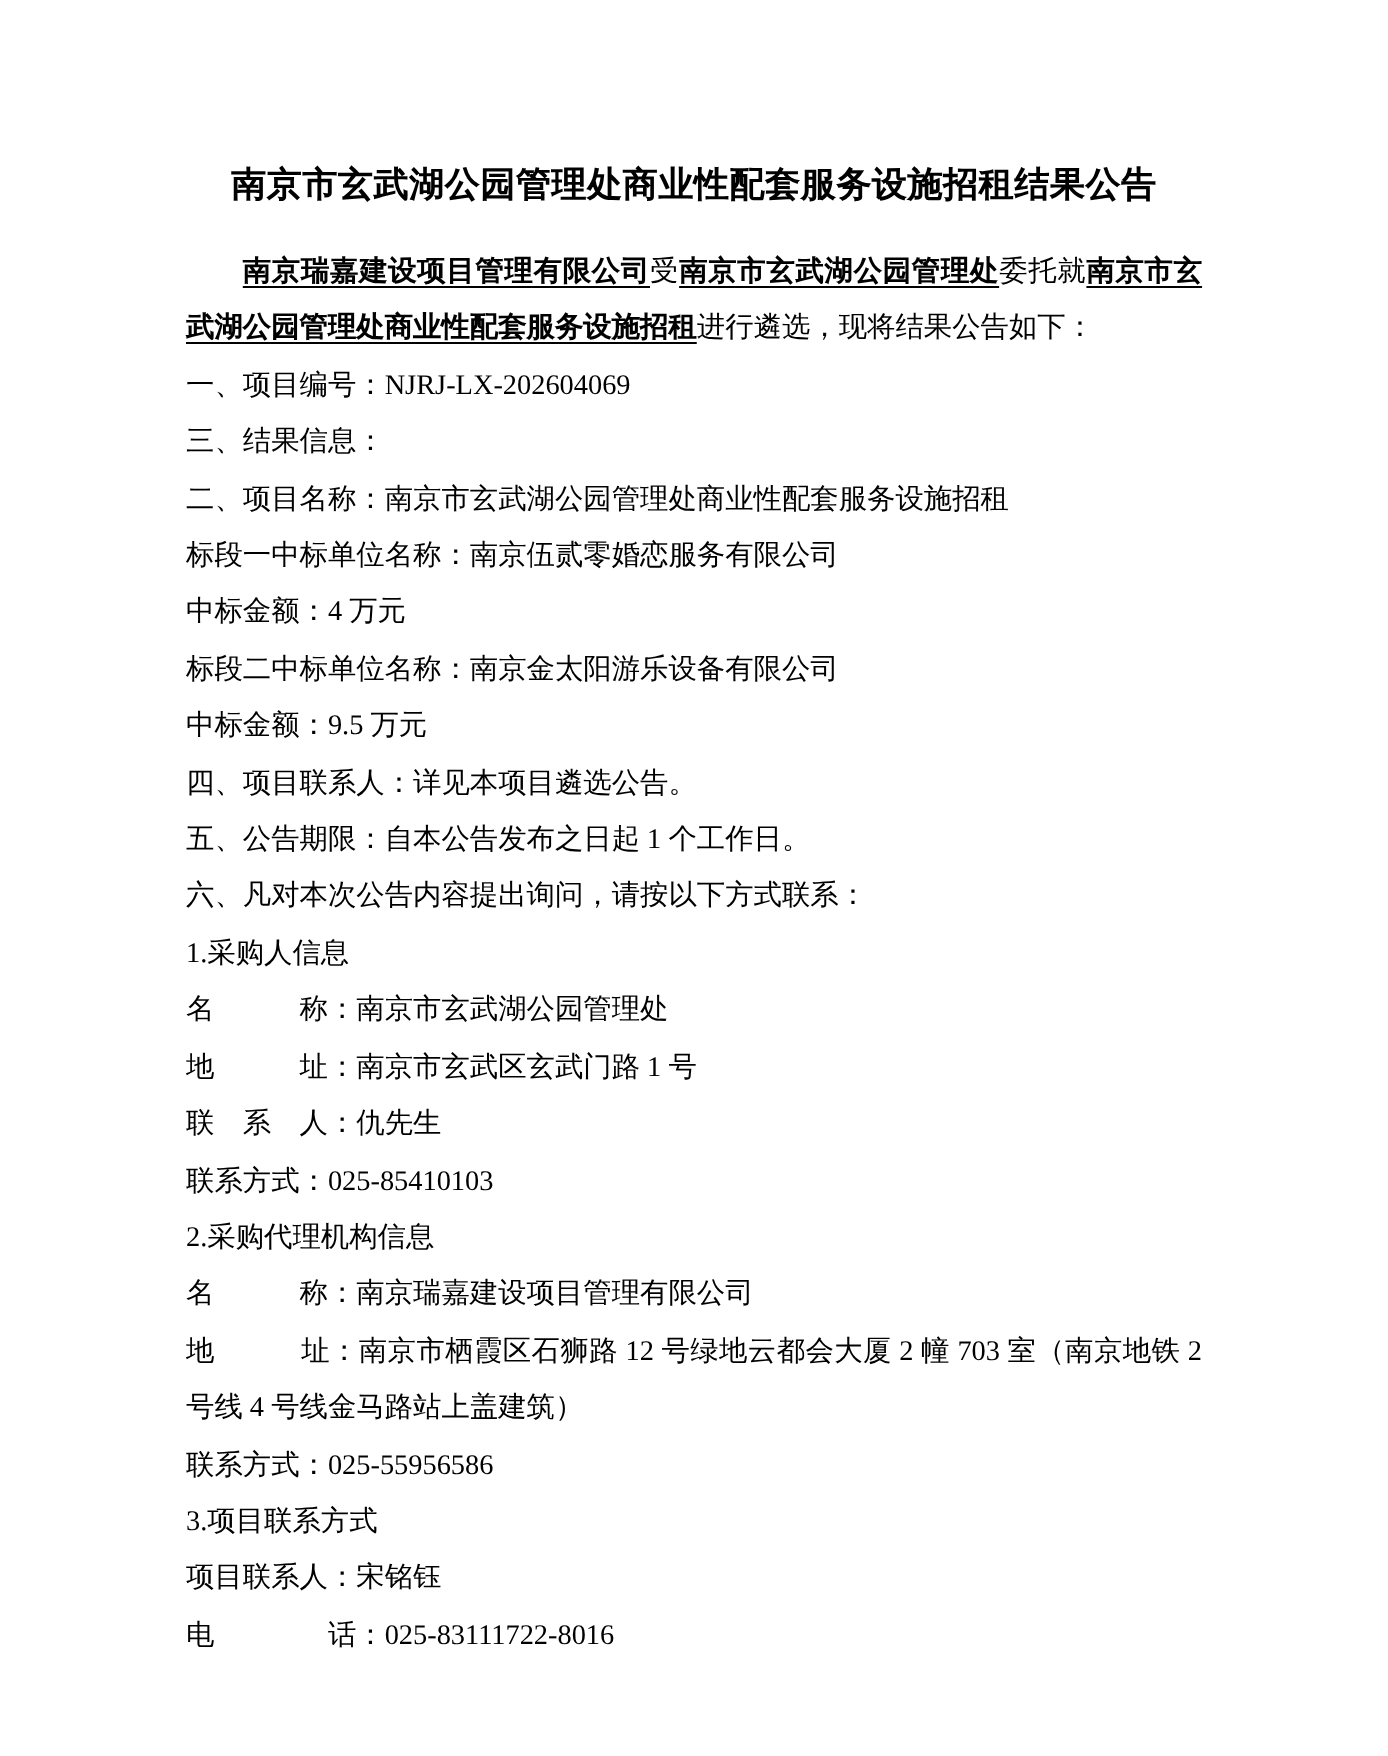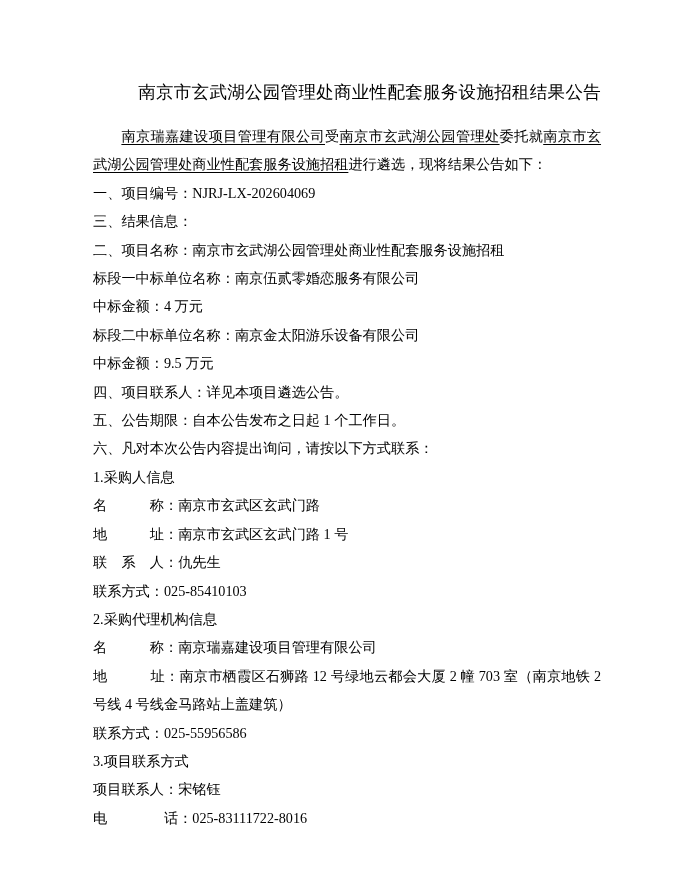--- a/index.html
+++ b/index.html
@@ -14,39 +14,39 @@
     background: #ffffff;
     box-sizing: border-box;
     padding: 80px 93px 0 93px;
     color: #000000;
     font-family: "Liberation Serif", "DejaVu Serif", serif;
     overflow: hidden;
   }
   .doc-title {
     margin: 0;
     font-size: 17.5px;
-    font-weight: 400;
+    font-weight: 700;
     line-height: 25px;
-    text-align: right;
+    text-align: center;
     letter-spacing: 0.3px;
     white-space: nowrap;
   }
   .intro-para {
     margin: 17px 0 0 0;
     font-size: 14.2px;
     line-height: 28.4px;
     text-indent: 2em;
     text-align: justify;
   }
   .seg-normal {
     font-weight: 400;
     text-decoration: none;
   }
   .seg-bold-underline {
-    font-weight: 400;
+    font-weight: 700;
     text-decoration: underline;
     text-underline-offset: 3px;
     text-decoration-thickness: 1px;
   }
   .body-lines {
     margin: 0;
   }
   .body-line {
     font-size: 14.2px;
     line-height: 28.4px;
@@ -69,21 +69,21 @@
     <div class="body-line">三、结果信息：</div>
     <div class="body-line">二、项目名称：南京市玄武湖公园管理处商业性配套服务设施招租</div>
     <div class="body-line">标段一中标单位名称：南京伍贰零婚恋服务有限公司</div>
     <div class="body-line">中标金额：4 万元</div>
     <div class="body-line">标段二中标单位名称：南京金太阳游乐设备有限公司</div>
     <div class="body-line">中标金额：9.5 万元</div>
     <div class="body-line">四、项目联系人：详见本项目遴选公告。</div>
     <div class="body-line">五、公告期限：自本公告发布之日起 1 个工作日。</div>
     <div class="body-line">六、凡对本次公告内容提出询问，请按以下方式联系：</div>
     <div class="body-line">1.采购人信息</div>
-    <div class="body-line">名　　　称：南京市玄武区玄武门路</div>
+    <div class="body-line">名　　　称：南京市玄武湖公园管理处</div>
     <div class="body-line">地　　　址：南京市玄武区玄武门路 1 号</div>
     <div class="body-line">联　系　人：仇先生</div>
     <div class="body-line">联系方式：025-85410103</div>
     <div class="body-line">2.采购代理机构信息</div>
     <div class="body-line">名　　　称：南京瑞嘉建设项目管理有限公司</div>
     <div class="body-line">地　　　址：南京市栖霞区石狮路 12 号绿地云都会大厦 2 幢 703 室（南京地铁 2 号线 4 号线金马路站上盖建筑）</div>
     <div class="body-line">联系方式：025-55956586</div>
     <div class="body-line">3.项目联系方式</div>
     <div class="body-line">项目联系人：宋铭钰</div>
     <div class="body-line">电　　　　话：025-83111722-8016</div>

